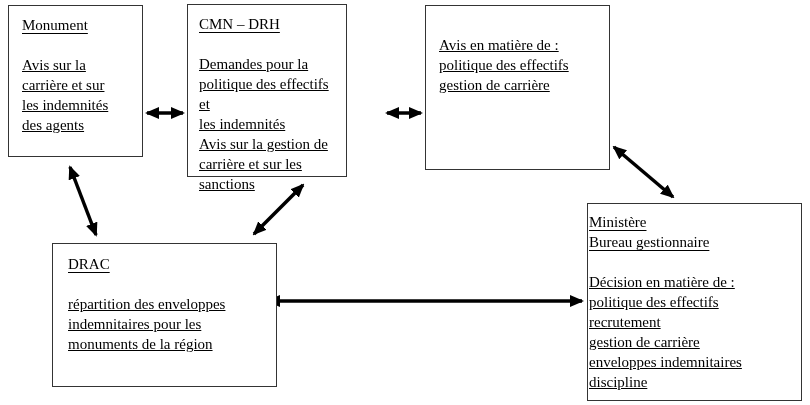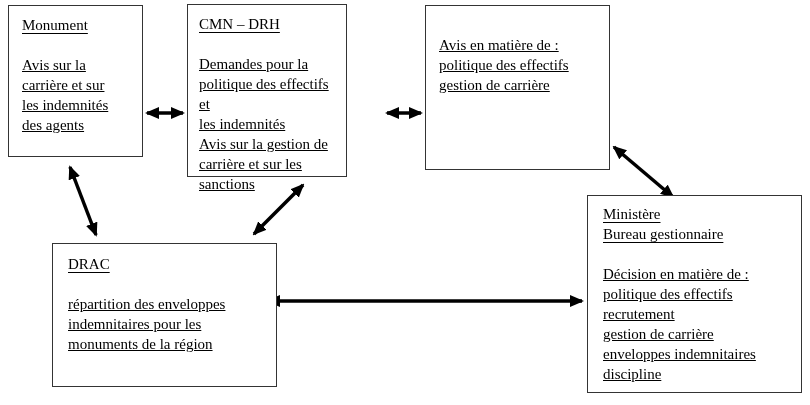--- a/index.html
+++ b/index.html
@@ -47,21 +47,21 @@
   }
   .box .body {
     margin-top: 20px;
     white-space: pre-line;
     text-decoration: underline;
   }
   .box-monument   { left: 8px;   top: 5px;   width: 135px; height: 152px; }
   .box-cmn        { left: 187px; top: 4px;   width: 160px; height: 173px; padding-left: 11px; padding-right: 3px; }
   .box-direction  { left: 425px; top: 5px;   width: 185px; height: 165px; }
   .box-drac       { left: 52px;  top: 243px; width: 225px; height: 144px; padding-left: 15px; padding-top: 10px; }
-  .box-ministere  { left: 587px; top: 195px; width: 215px; height: 198px; padding-left: 15px; padding-top: 8px; }
+  .box-ministere  { left: 587px; top: 203px; width: 215px; height: 198px; padding-left: 1px; padding-top: 8px; }
 </style>
 </head>
 <body>
 
 <div class="canvas">
 
   <svg class="arrows" viewBox="0 0 810 405" xmlns="http://www.w3.org/2000/svg">
     <defs>
       <marker id="ah" markerUnits="userSpaceOnUse" markerWidth="14" markerHeight="12" refX="12" refY="6" orient="auto-start-reverse">
         <path d="M0,0 L14,6 L0,12 Z" fill="#000000"></path>

